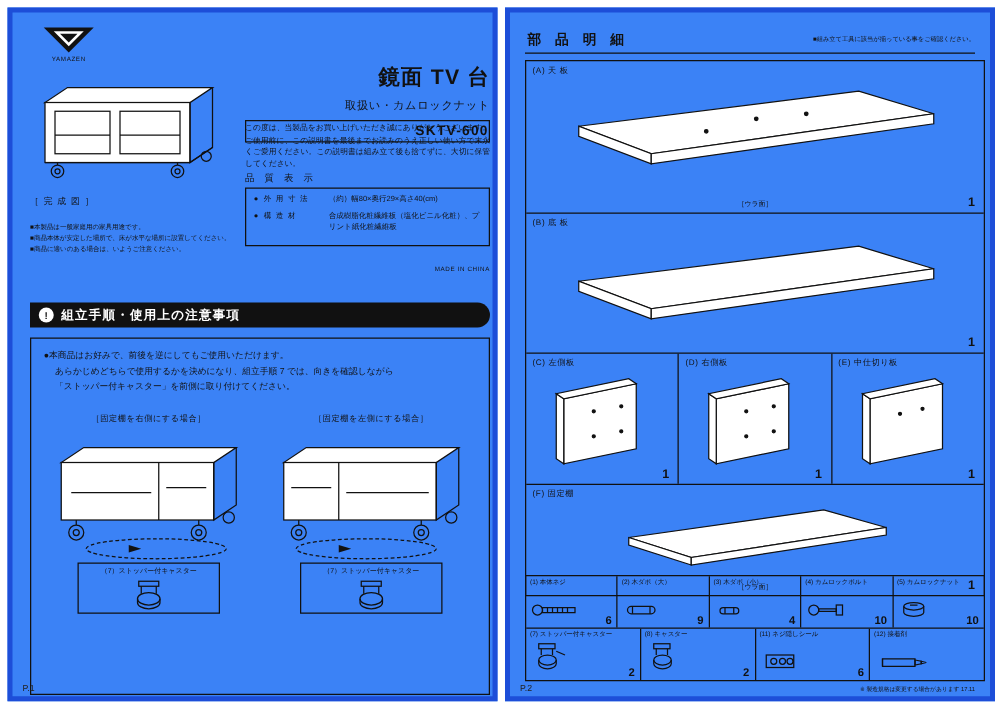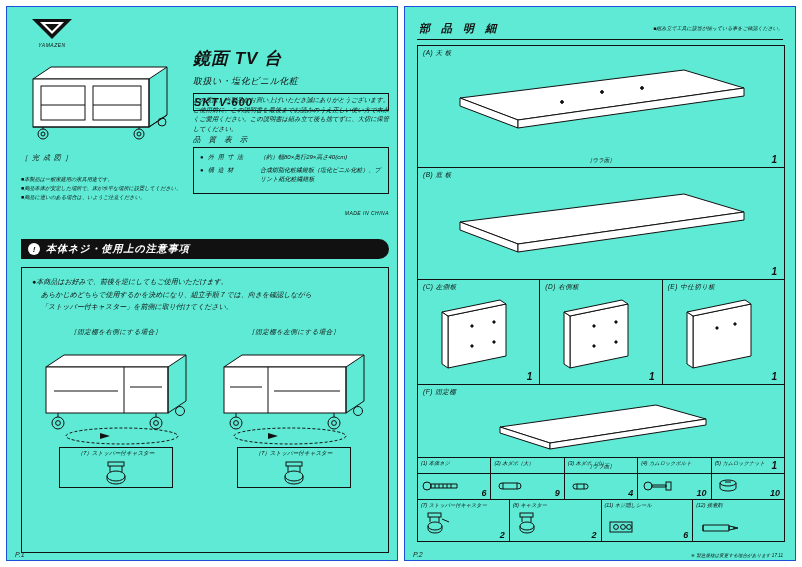--- a/index.html
+++ b/index.html
@@ -1,28 +1,28 @@
 <!DOCTYPE html>
 <html><head>
 <meta charset="utf-8">
 <style>
   html,body{margin:0;padding:0;background:#ffffff;}
   body{width:802px;height:567px;font-family:"Liberation Sans","DejaVu Sans",sans-serif;color:#111;}
   .page{position:relative;width:802px;height:567px;box-sizing:border-box;}
-  .sheet{position:absolute;top:6px;bottom:6px;border:1px solid #1d4ed8;background:#5eead4;box-sizing:border-box;font-style:italic;}
+  .sheet{position:absolute;top:6px;bottom:6px;border:4px solid #1d4ed8;background:#3b82f6;box-sizing:border-box;}
   .left{left:6px;width:392px;}
   .right{left:404px;width:392px;}
   .pnum{position:absolute;bottom:2px;font-size:7px;color:#222;}
 
   
   .logo{position:absolute;left:14px;top:10px;width:62px;height:34px;text-align:center;}
   .logo svg{display:block;margin:0 auto;}
   .logo .lname{font-size:5px;letter-spacing:.5px;margin-top:1px;color:#111;}
 
-  .title-block{position:absolute;left:186px;top:40px;width:196px;text-align:left;}
+  .title-block{position:absolute;left:186px;top:40px;width:196px;text-align:right;}
   .main-title{font-size:17px;font-weight:bold;letter-spacing:1px;}
   .sub-title{font-size:9px;margin-top:5px;letter-spacing:.5px;}
   .model{margin-top:5px;border:1px solid #111;font-size:11px;font-weight:bold;letter-spacing:1px;padding:2px 0;}
 
   .intro{position:absolute;left:186px;top:88px;width:196px;font-size:6.2px;line-height:1.55;text-align:justify;}
 
   .quality-head{position:absolute;left:186px;top:128px;width:196px;font-size:7.5px;letter-spacing:3px;}
   .quality-box{position:absolute;left:186px;top:140px;width:196px;border:1px solid #111;box-sizing:border-box;padding:5px 6px;font-size:6px;line-height:1.6;}
   .quality-box .qrow{display:flex;margin-bottom:3px;}
   .quality-box .bullet{width:8px;flex:none;}
@@ -115,21 +115,21 @@
     </div>
     <div class="caption-kanse">［ 完 成 図 ］</div>
     <div class="notes">
       <div>■本製品は一般家庭用の家具用途です。</div>
       <div>■商品本体が安定した場所で、床が水平な場所に設置してください。</div>
       <div>■商品に適いのある場合は、いようご注意ください。</div>
     </div>
 
     <div class="title-block">
       <div class="main-title">鏡面 TV 台</div>
-      <div class="sub-title">取扱い・塩化ビニル化粧</div>
+      <div class="sub-title">取扱い・カムロックナット</div>
       <div class="model">SKTV-600</div>
     </div>
 
     <div class="intro">この度は、当製品をお買い上げいただき誠にありがとうございます。ご使用前に、この説明書を最後までお読みのうえ正しい使い方で末永くご愛用ください。この説明書は組み立て後も捨てずに、大切に保管してください。</div>
 
     <div class="quality-head">品 質 表 示</div>
     <div class="quality-box">
       <div class="qrow">
         <div class="bullet">●</div>
         <div class="qlabel">外 用 寸 法</div>
@@ -138,21 +138,21 @@
       <div class="qrow">
         <div class="bullet">●</div>
         <div class="qlabel">構 造 材</div>
         <div class="qval">合成樹脂化粧繊維板（塩化ビニル化粧）、プリント紙化粧繊維板</div>
       </div>
     </div>
     <div class="madein">MADE IN CHINA</div>
 
     <div class="band">
       <div class="circ">!</div>
-      <div class="btxt">本体ネジ・使用上の注意事項</div>
+      <div class="btxt">組立手順・使用上の注意事項</div>
     </div>
 
     <div class="warn-box">
       <div class="warn-p">
         <span>●本商品はお好みで、前後を逆にしてもご使用いただけます。</span>
         <span class="ind">あらかじめどちらで使用するかを決めになり、組立手順 7 では、向きを確認しながら</span>
         <span class="ind">「ストッパー付キャスター」を前側に取り付けてください。</span>
       </div>
 
       <div class="case-row">

